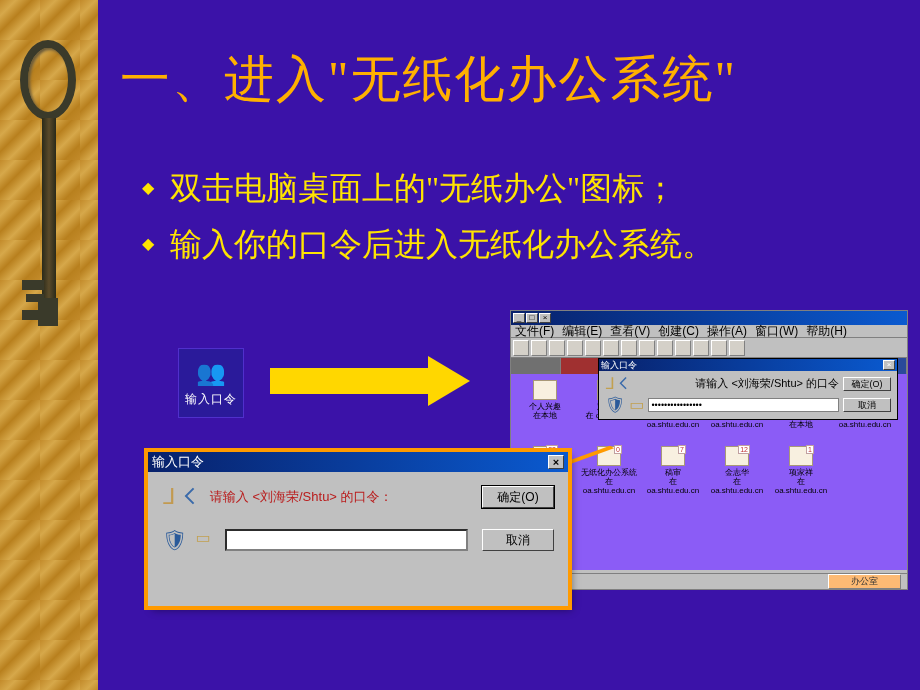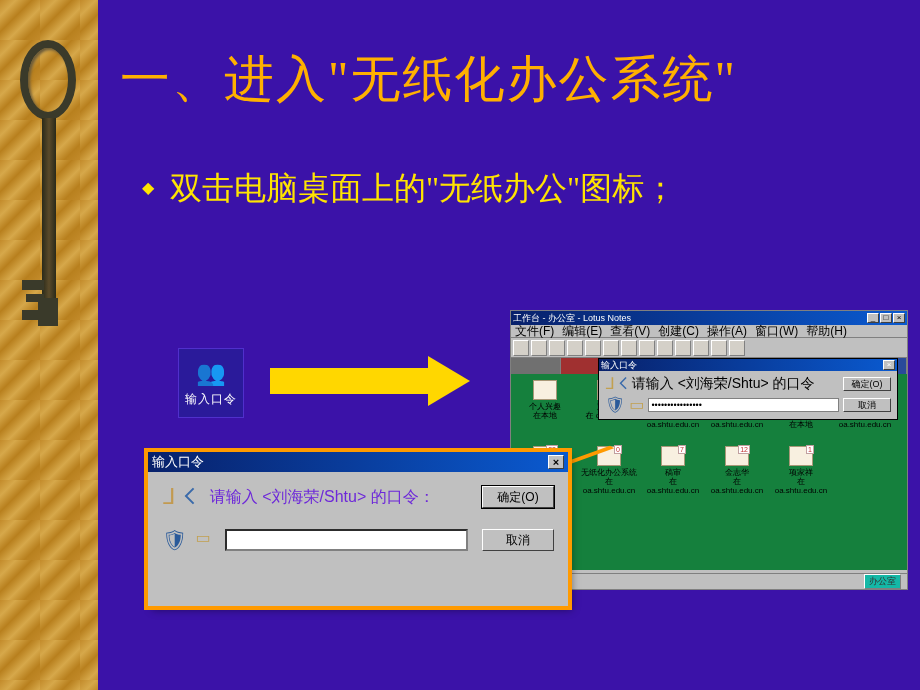--- a/index.html
+++ b/index.html
@@ -75,59 +75,59 @@
   .bg-window .menubar { height: 13px; background: #c0c0c0; display: flex; gap: 8px; padding: 0 4px; align-items: center; color: #000; border-bottom: 1px solid #808080; }
   .bg-window .menubar span { font-size: 12px; }
   .bg-window .toolbar { height: 20px; background: #c0c0c0; border-bottom: 1px solid #808080; display: flex; gap: 2px; padding: 2px; }
   .bg-window .tbtn { width: 16px; height: 16px; background: #d4d0c8; border: 1px solid #fff; border-right-color: #808080; border-bottom-color: #808080; }
   .bg-window .tabs { height: 16px; display: flex; }
   .bg-window .tab { flex: 1; height: 16px; border-right: 1px solid #808080; }
   .bg-window .tab.red { background: #a03030; }
   .bg-window .tab.gray { background: #707070; }
   .bg-window .tab.green { background: #2a7a2a; }
   .bg-window .tab.blue { background: #2a4a9a; color:#fff; font-size:9px; text-align:center; line-height:16px;}
-  .bg-window .workspace { position: relative; height: 196px; background: #15803d; padding: 6px; display: flex; flex-wrap: wrap; gap: 6px 8px; align-content: flex-start; }
+  .bg-window .workspace { position: relative; height: 196px; background: #8b5cf6; padding: 6px; display: flex; flex-wrap: wrap; gap: 6px 8px; align-content: flex-start; }
   .bg-window .dbicon { width: 56px; height: 60px; display: flex; flex-direction: column; align-items: center; text-align: center; font-size: 8px; color: #000; line-height: 9px; }
   .bg-window .dbicon .ic { width: 24px; height: 20px; background: #f8f0e0; border: 1px solid #a89878; margin-bottom: 2px; position: relative; }
   .bg-window .dbicon .badge { position: absolute; right: -2px; top: -2px; font-size: 7px; background: #fff; border: 1px solid #c0a0a0; color: #c03030; padding: 0 1px; line-height: 7px;}
   .bg-window .statusbar { position: absolute; bottom: 0; left: 0; right: 0; height: 16px; background: #c0c0c0; border-top: 1px solid #808080; display: flex; align-items: center; justify-content: space-between; padding: 0 6px; font-size: 9px; color: #333;}
-  .bg-window .status-tab { background: #14b8a6; border: 1px solid #fff; border-right-color:#808080; border-bottom-color:#808080; padding: 0 4px; font-size: 9px;}
+  .bg-window .status-tab { background: #fdba74; border: 1px solid #fff; border-right-color:#808080; border-bottom-color:#808080; padding: 0 22px; font-size: 9px;}
 
   
   .mini-dialog {
     position: absolute; left: 598px; top: 358px; width: 300px; height: 62px;
     background: #c0c0c0; border: 1px solid #000; font-family: Tahoma, sans-serif; z-index: 2;
   }
   .mini-dialog .titlebar {
     height: 12px; background: linear-gradient(90deg, #08216b, #0a5ad0);
     color: #fff; display: flex; justify-content: space-between; align-items: center; padding: 0 2px; font-size: 9px;
   }
   .mini-dialog .body { padding: 3px 6px; display: flex; flex-direction: column; gap: 2px; }
   .mini-dialog .row1 { display: flex; align-items: center; gap: 4px; }
-  .mini-dialog .prompt { font-size: 14px; color: #000; flex: 1; }
+  .mini-dialog .prompt { font-size: 11px; color: #000; flex: 1; text-align: right; }
   .mini-dialog .btn { width: 48px; height: 14px; background: #c0c0c0; border: 1px solid #fff; border-right-color: #404040; border-bottom-color: #404040; font-size: 9px; text-align: center; line-height: 12px; }
   .mini-dialog .row2 { display: flex; align-items: center; gap: 4px; }
   .mini-dialog input { flex: 1; height: 14px; border: 1px solid #808080; background: #fff; font-size: 9px; padding: 0 2px; }
 
   
   .fg-dialog {
     position: absolute; left: 148px; top: 452px; width: 420px; height: 154px;
     outline: 4px solid #ff9a00; background: #c0c0c0; font-family: Tahoma, "SimSun", sans-serif;
     box-shadow: 4px 4px 8px rgba(0,0,0,0.4);
   }
   .fg-dialog .titlebar {
     height: 20px; background: linear-gradient(90deg, #08216b, #0a5ad0);
     color: #fff; display: flex; align-items: center; justify-content: space-between; padding: 0 4px;
     font-size: 13px;
   }
   .fg-dialog .closebtn { width: 16px; height: 14px; background: #c0c0c0; border: 1px solid #fff; border-right-color:#404040; border-bottom-color:#404040; color:#000; font-size: 11px; text-align:center; line-height: 12px; font-weight: bold;}
   .fg-dialog .body { padding: 12px 14px; }
   .fg-dialog .row { display: flex; align-items: center; gap: 14px; margin-bottom: 18px; }
   .fg-dialog .icons { display: flex; gap: 8px; font-size: 22px; color: #c29a50; }
-  .fg-dialog .prompt { font-size: 16px; color: #6d28d9; flex: 1; }
+  .fg-dialog .prompt { font-size: 13px; color: #b91c1c; flex: 1; }
   .fg-dialog .btn {
     width: 72px; height: 22px; background: #c0c0c0;
     border: 1px solid #fff; border-right-color: #404040; border-bottom-color: #404040;
     font-size: 12px; text-align: center; line-height: 20px; color: #000;
   }
   .fg-dialog .btn.default { outline: 1px solid #000; }
   .fg-dialog input.pw {
     flex: 1; height: 22px; border: 2px inset #808080; background: #fff; padding: 0 4px; font-size: 12px;
   }
   .fg-dialog .shield { color: #2a5a9a; font-size: 20px; }
@@ -157,35 +157,35 @@
       <div class="bit2"></div>
       <div class="bit3"></div>
       <div class="tip"></div>
     </div>
   </div>
 
   <div class="title">一、进入"无纸化办公系统"</div>
 
   <ul class="bullets">
     <li>双击电脑桌面上的"无纸办公"图标；</li>
+    <li>输入你的口令后进入无纸化办公系统。</li>
   </ul>
 
   <div class="desktop-icon">
     <div class="glyph">👥</div>
     <div class="label">输入口令</div>
   </div>
 
   <div class="arrow">
     <div class="shaft"></div>
     <div class="head"></div>
   </div>
 
   <div class="bg-window">
     <div class="titlebar">
-      <span class="ttext">工作台 - 办公室 - Lotus Notes</span>
       <div class="winbtns">
         <div class="winbtn">_</div>
         <div class="winbtn">□</div>
         <div class="winbtn">×</div>
       </div>
     </div>
     <div class="menubar">
       <span>文件(F)</span>
       <span>编辑(E)</span>
       <span>查看(V)</span>

